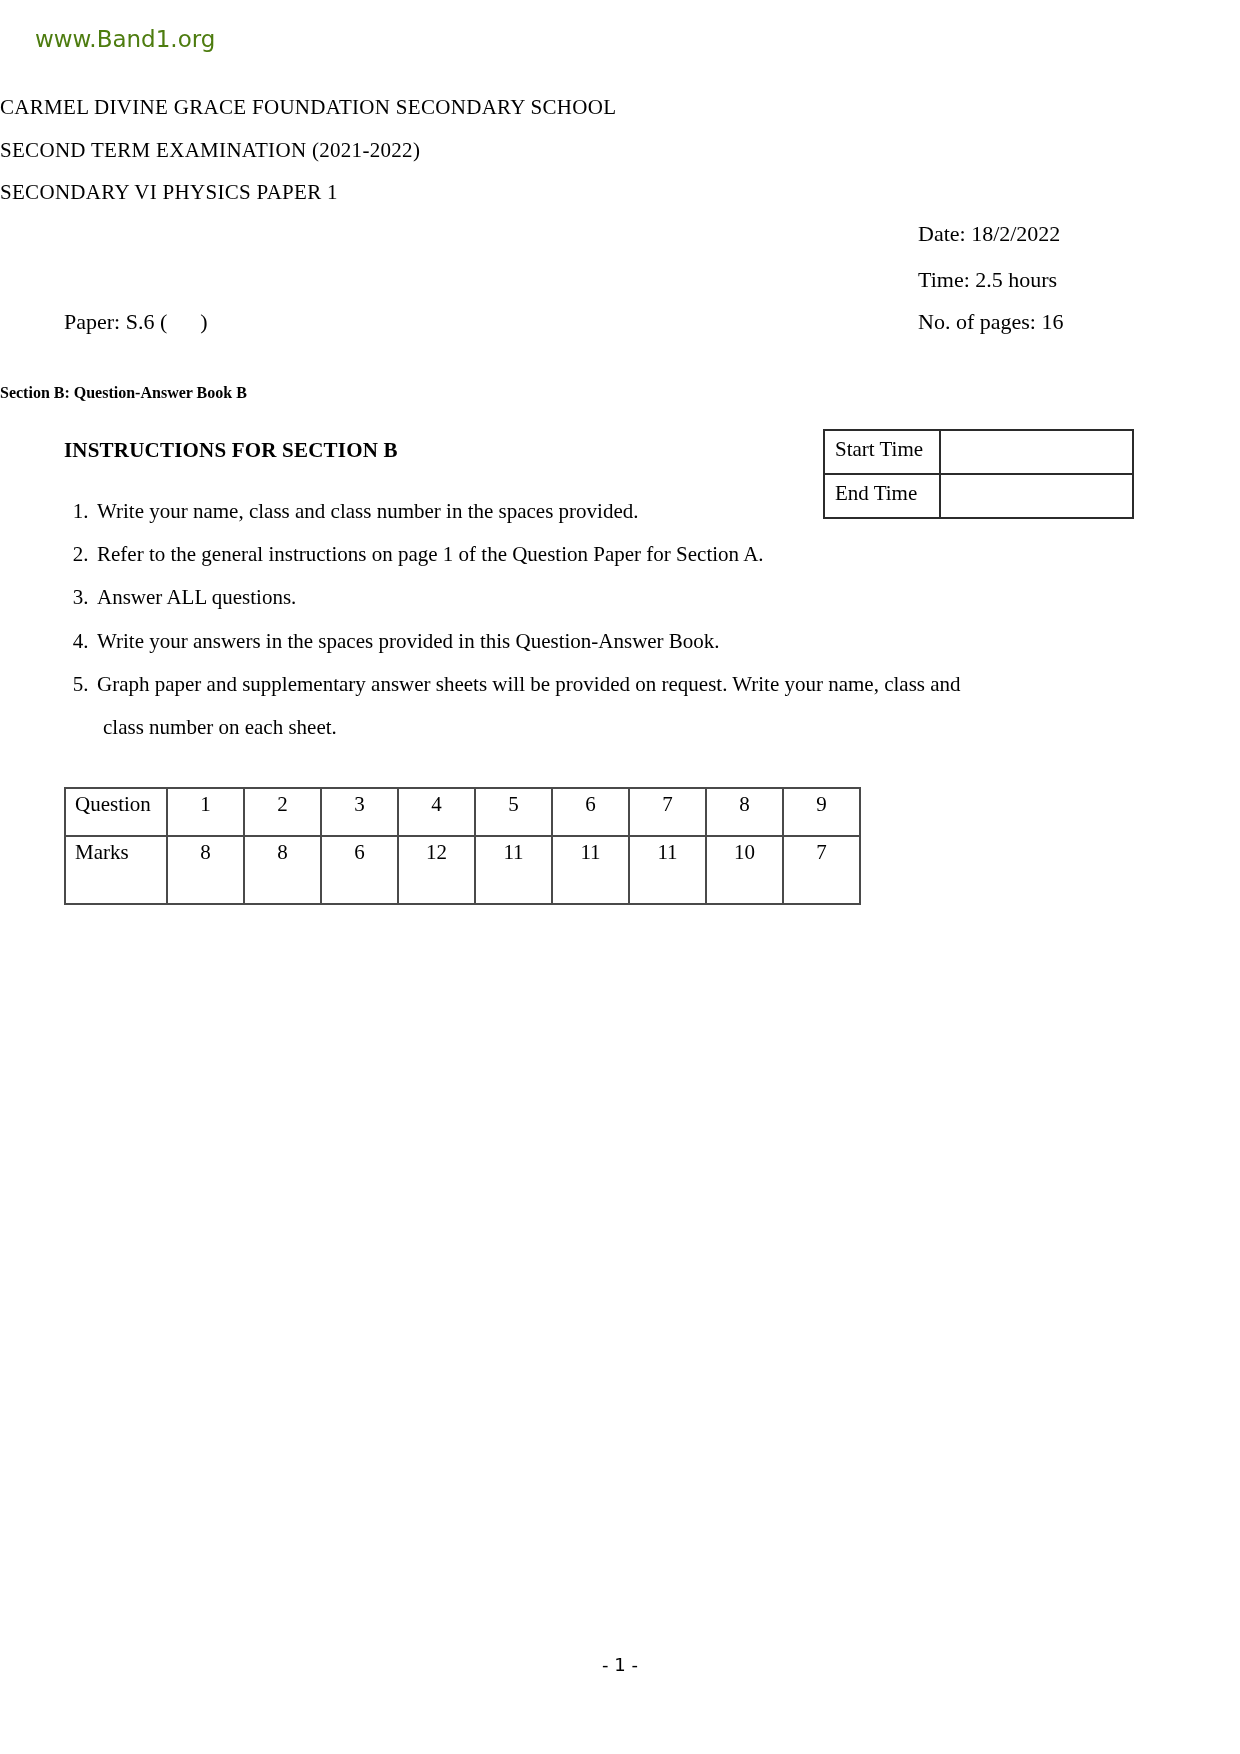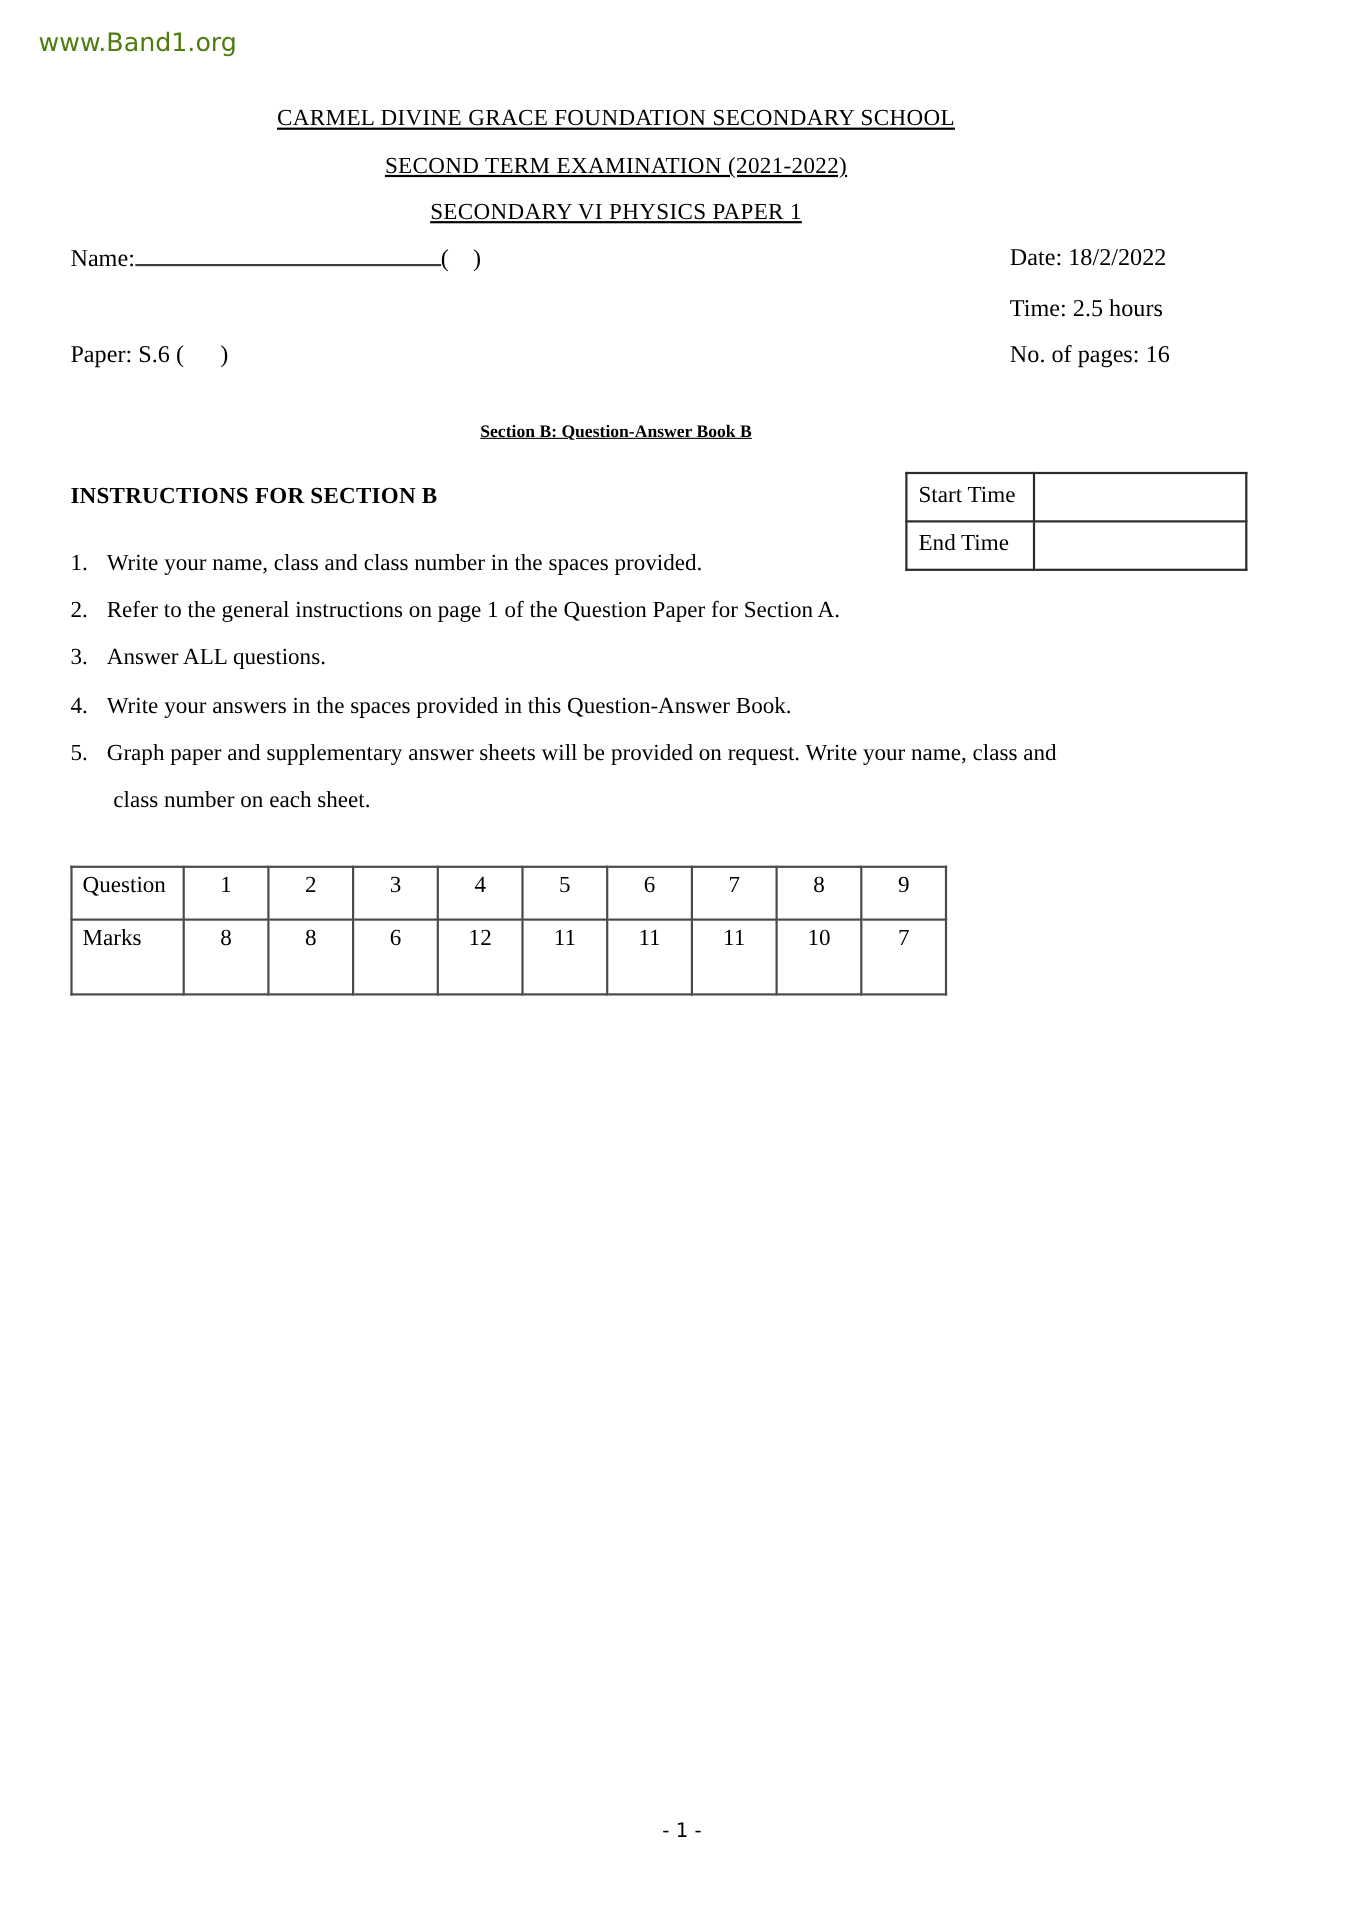--- a/index.html
+++ b/index.html
@@ -12,21 +12,21 @@
     color:#000;
     font-family:"Liberation Serif", serif;
     overflow:hidden;
   }
   .watermark {
     position:absolute; left:35px; top:26px;
     font-family:"DejaVu Sans", sans-serif;
     font-size:23px; color:#4d7c0f;
   }
   .center-block {
-    position:absolute; left:0; width:1120px; text-align:center;text-decoration:underline;
+    position:absolute; left:0; width:1120px; 
   }
   .h-line { font-size:21px; letter-spacing:0.3px; }
   .info-line { position:absolute; font-size:22px; white-space:pre; }
   .fill-line {
     display:inline-block; width:278px; height:21px;
     border-bottom:2px solid #3b3b3b;
     vertical-align:baseline;
   }
   .paren { white-space:pre; }
   .section-title { font-size:16px; font-weight:bold; }
@@ -41,21 +41,21 @@
   }
   .time-table td {
     border:2px solid #2b2b2b;
     font-size:21px;
     padding:6px 0 0 10px;
     vertical-align:top;
   }
   .time-table .tt-label { width:116px; height:44px; }
   .time-table .tt-value { width:193px; }
   
-  .instr { position:absolute; left:64px; font-size:21px; line-height:26px; white-space:pre; }
+  .instr { position:absolute; left:64px; font-size:21px; line-height:26px; white-space:pre;text-align:center; }
   .inum { display:inline-block; width:33px; }
   .instr-cont { position:absolute; font-size:21px; line-height:26px; white-space:pre;text-align:center; }
   
   .marks-table {
     position:absolute; left:64px; top:787px;
     border-collapse:collapse; table-layout:fixed;
   }
   .marks-table td {
     border:2px solid #4a4a4a;
     font-size:21px;
@@ -78,21 +78,20 @@
 <body>
 
 <div class="page">
 
   <div class="watermark">www.Band1.org</div>
 
   <div class="center-block h-line" style="top:95px">CARMEL DIVINE GRACE FOUNDATION SECONDARY SCHOOL</div>
   <div class="center-block h-line" style="top:138px">SECOND TERM EXAMINATION (2021-2022)</div>
   <div class="center-block h-line" style="top:180px">SECONDARY VI PHYSICS PAPER 1</div>
 
-  <div class="info-line" style="left:64px; top:221px"><span>Name:</span><span class="fill-line"></span><span class="paren">(    )</span></div>
 
   <div class="info-line" style="left:918px; top:221px">Date: 18/2/2022</div>
   <div class="info-line" style="left:918px; top:267px">Time: 2.5 hours</div>
   <div class="info-line" style="left:64px;  top:309px">Paper: S.6 (      )</div>
   <div class="info-line" style="left:918px; top:309px">No. of pages: 16</div>
 
   <div class="center-block section-title" style="top:384px">Section B: Question-Answer Book B</div>
 
   <div class="instr-heading">INSTRUCTIONS FOR SECTION B</div>
 

